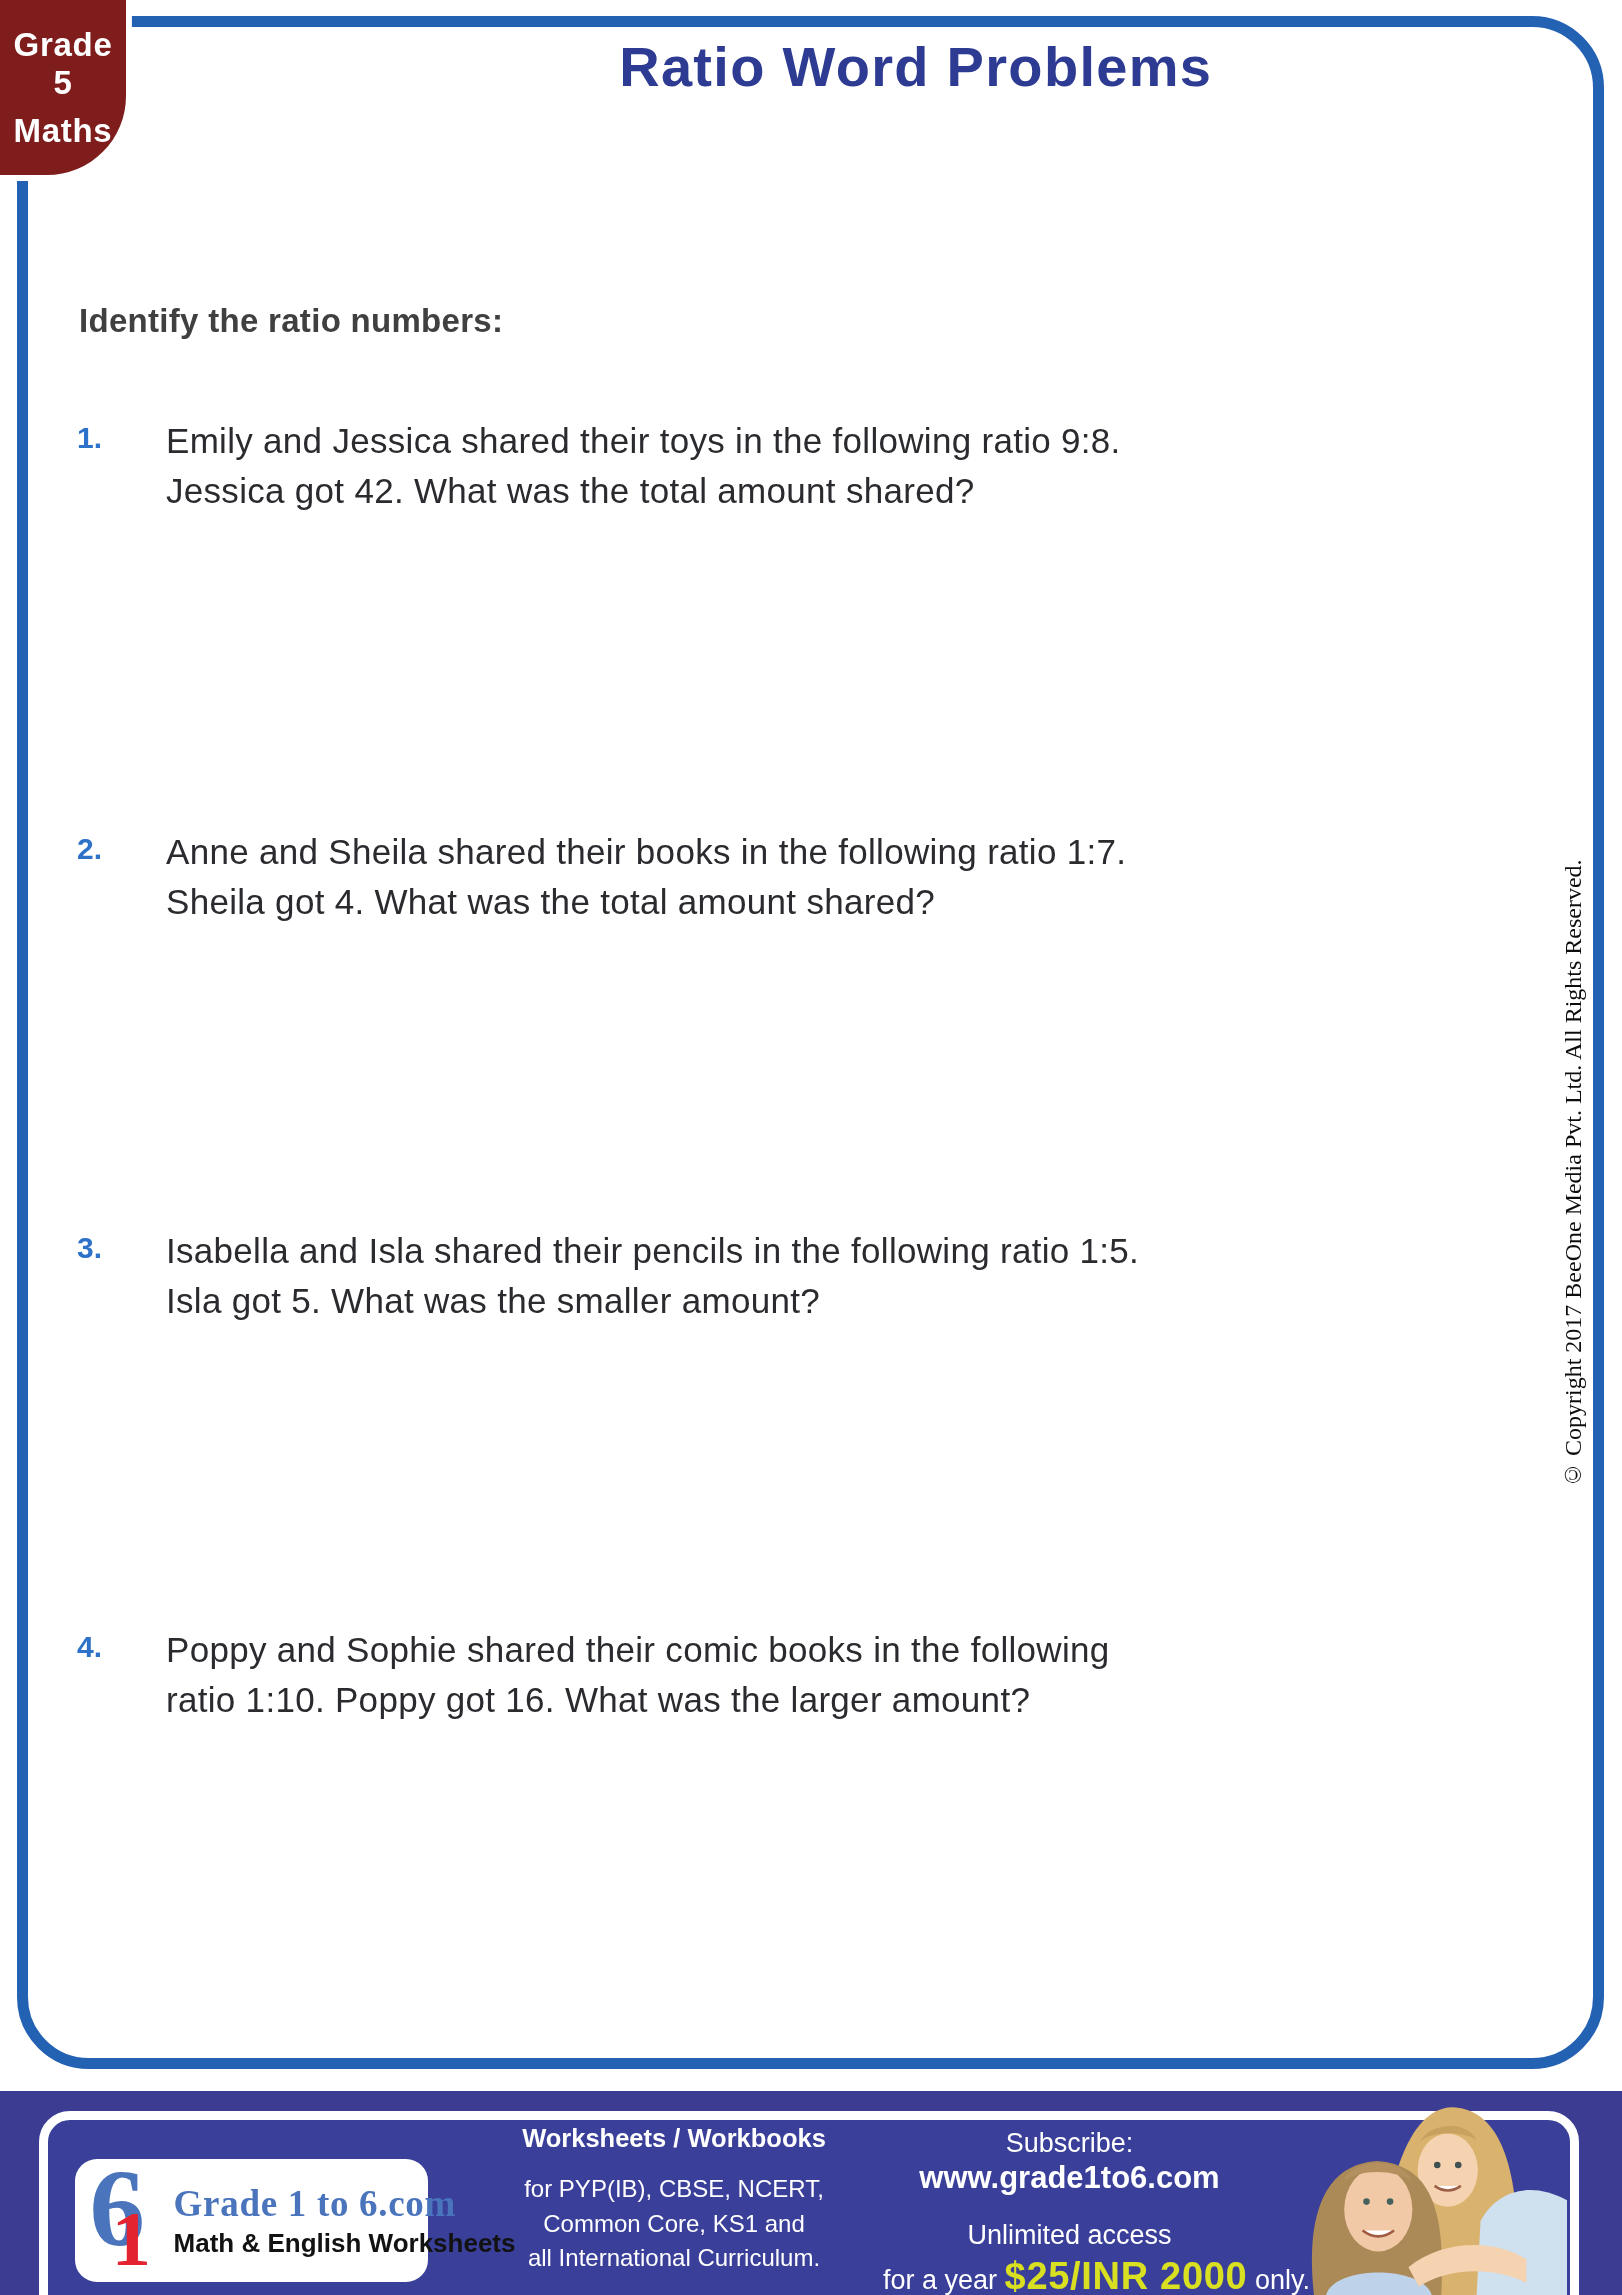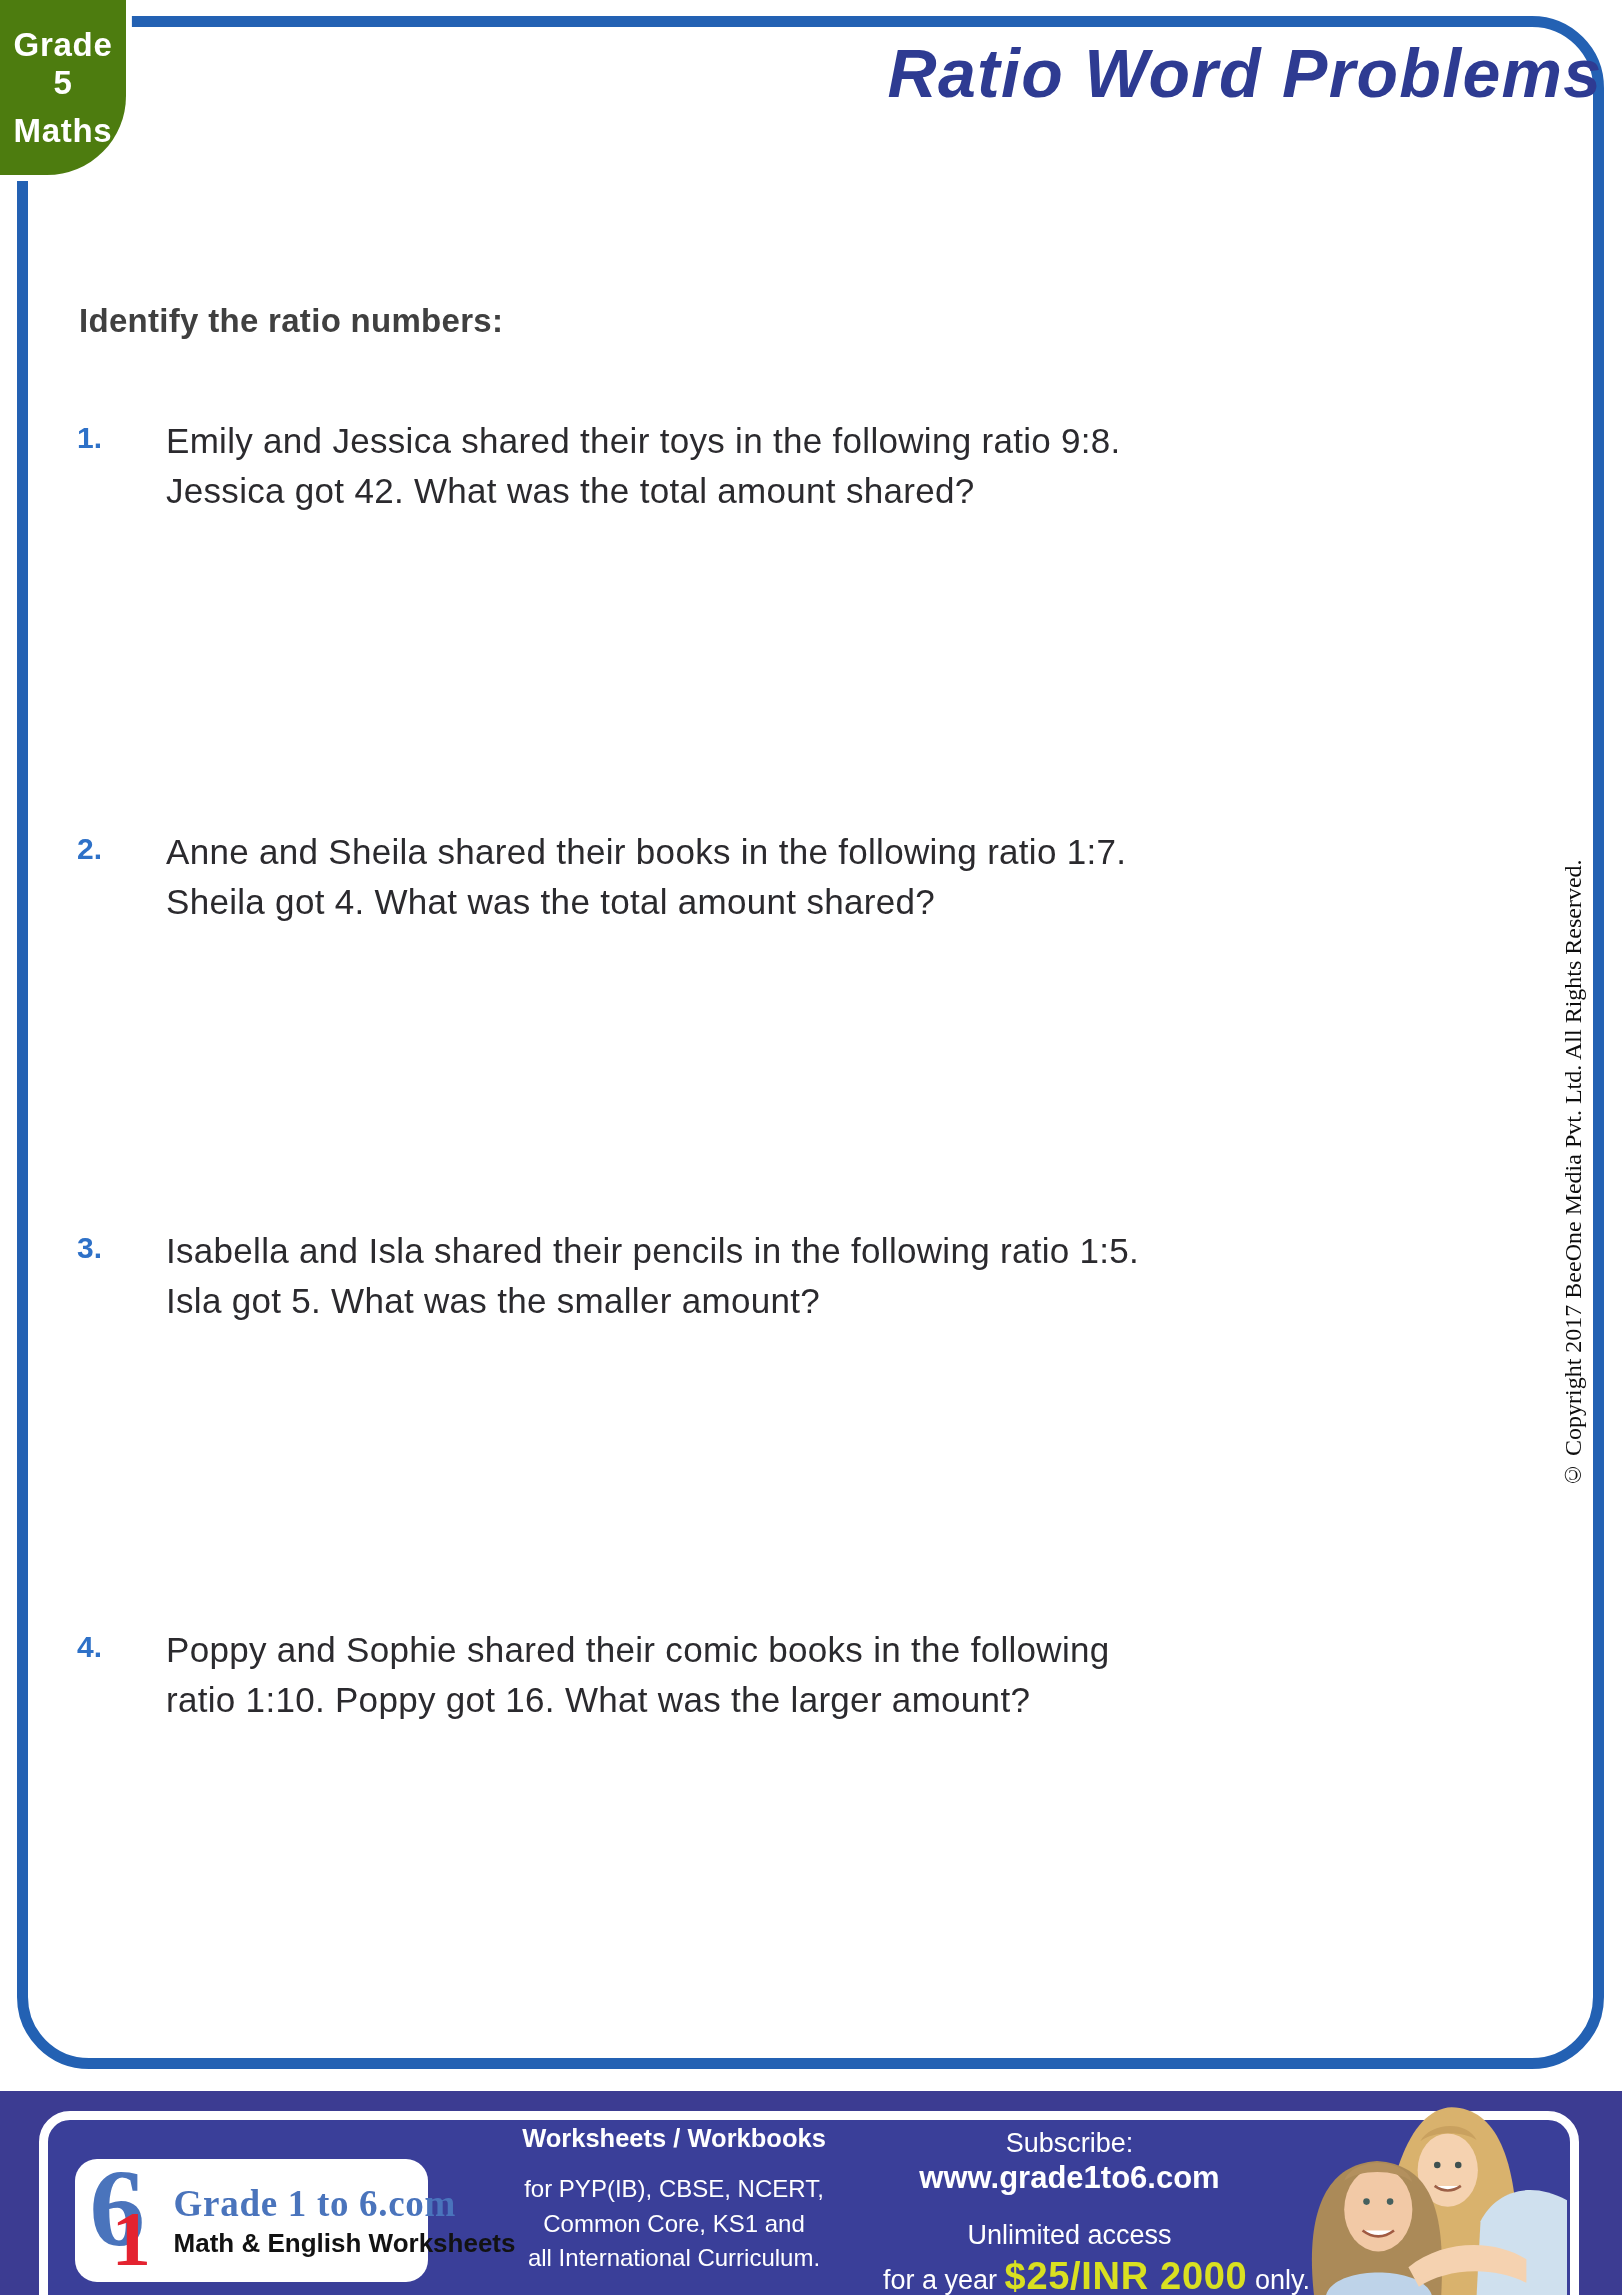--- a/index.html
+++ b/index.html
@@ -10,31 +10,31 @@
   }
   
   .frame{
     position:absolute; left:17px; top:16.4px; width:1587px; height:2053px;
     box-sizing:border-box; border:11px solid #2361b3;
     border-radius:0 72px 72px 72px;
   }
   
   .badge{
     position:absolute; left:0; top:0; width:126px; height:175px;
-    background:#4d7c0f; border-radius:0 0 79px 0;
+    background:#7f1d1d; border-radius:0 0 79px 0;
     box-shadow:0 0 0 5.9px #ffffff;
     color:#ffffff; text-align:center; z-index:3;
     display:flex; flex-direction:column; justify-content:center; gap:10px;
   }
   .badge div{font-size:33px; font-weight:bold; letter-spacing:0.7px;}
   
   .title{
     position:absolute; left:229px; right:19.6px; top:34px;
-    text-align:right; color:#2e3b92; font-size:68px; font-weight:bold;
-    letter-spacing:1.3px; white-space:nowrap;font-style:italic;
+    text-align:center; color:#2e3b92; font-size:56px; font-weight:bold;
+    letter-spacing:1.3px; white-space:nowrap;
   }
   
   .instruction{
     position:absolute; left:79px; top:302px;
     font-size:33px; font-weight:bold; color:#404040; letter-spacing:0.3px;
   }
   
   .problem{position:absolute; left:0; width:1505px;}
   .p1{top:416px;} .p2{top:827px;} .p3{top:1226px;} .p4{top:1625px;}
   .problem .num{

